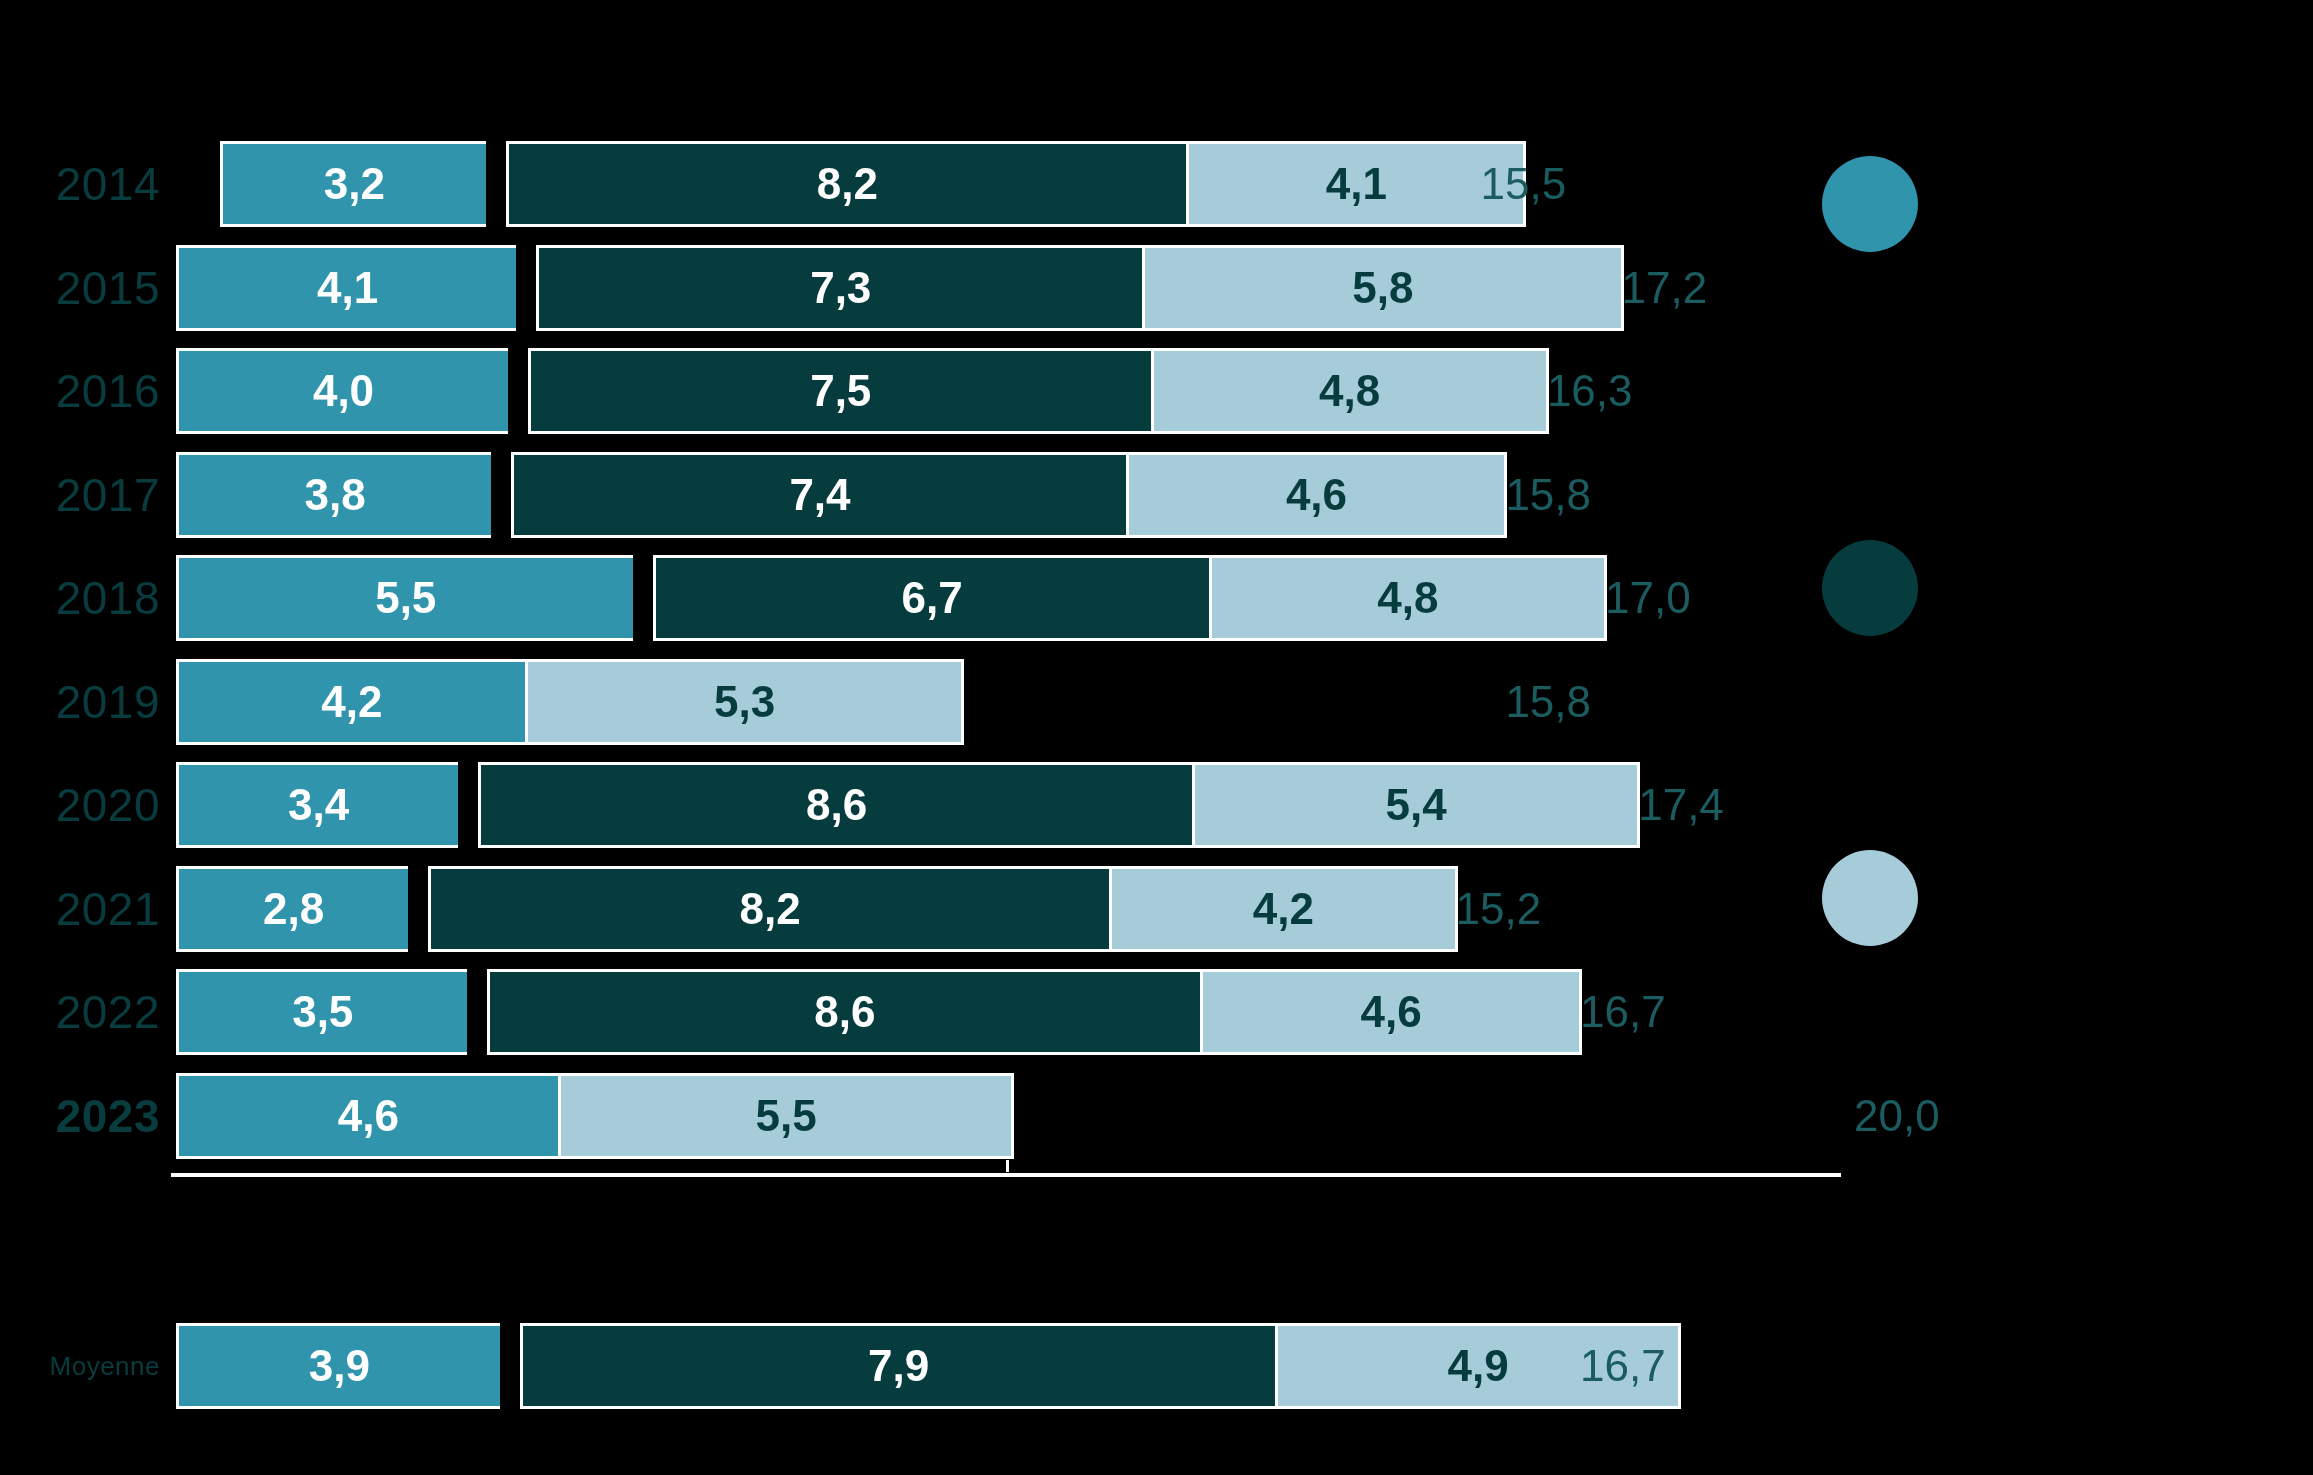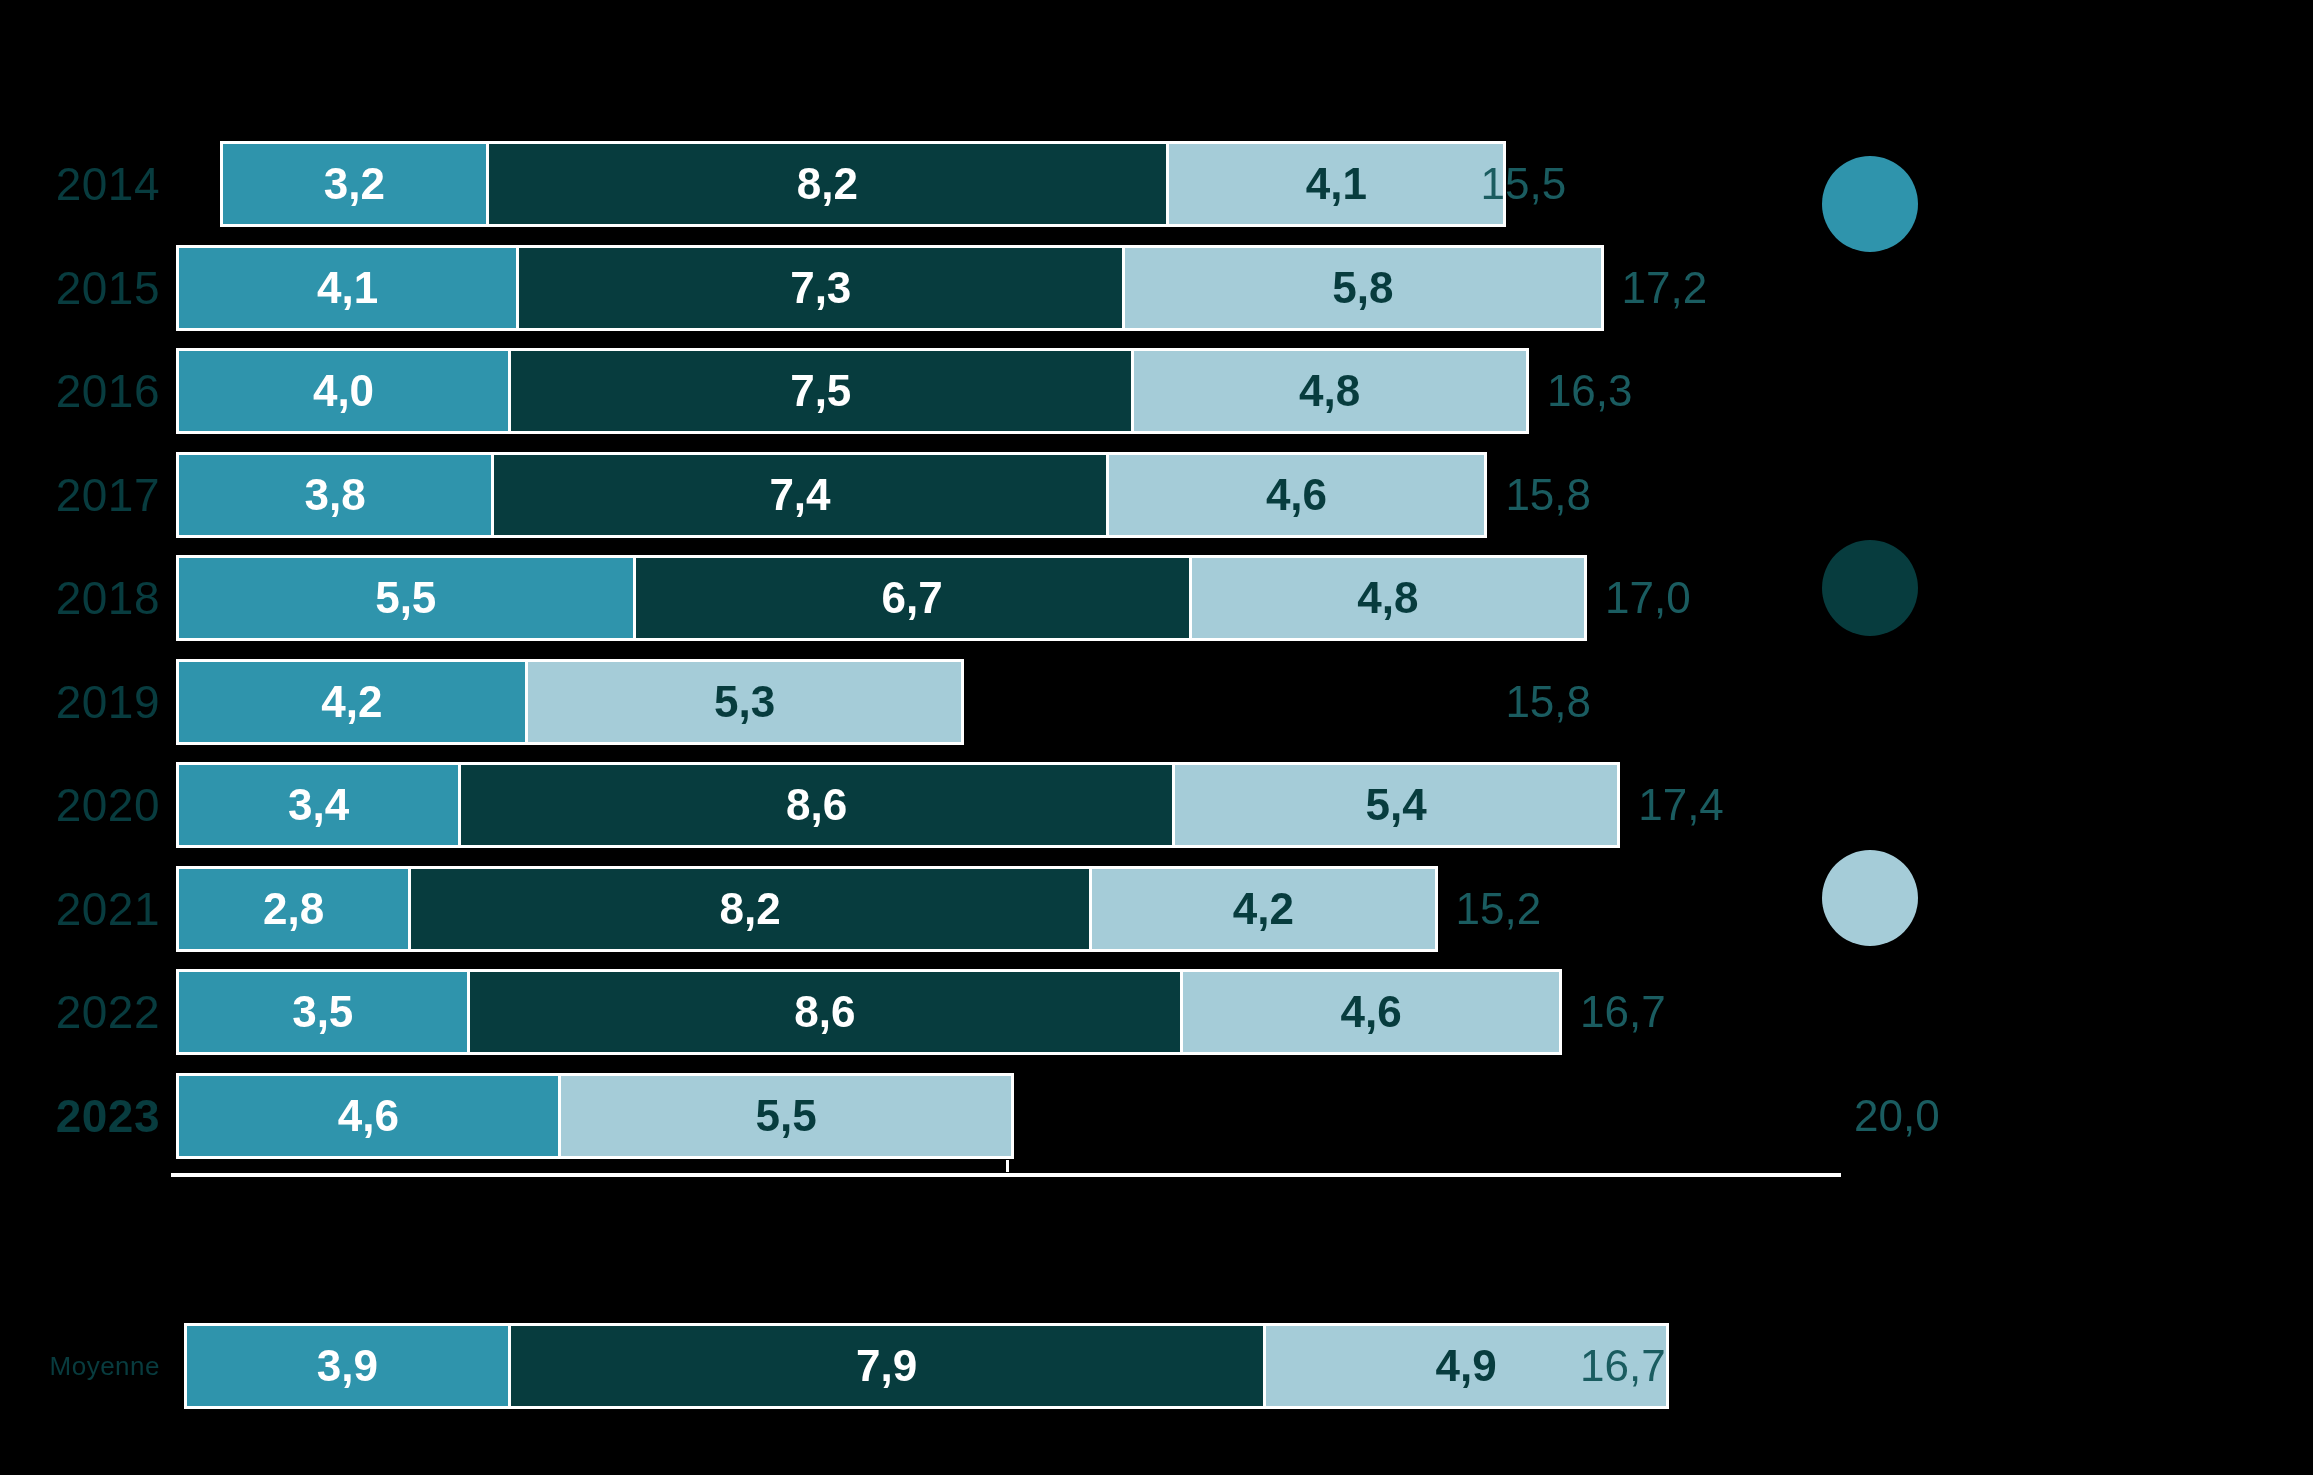--- a/index.html
+++ b/index.html
@@ -57,21 +57,21 @@
     justify-content: center;
     box-sizing: border-box;
     border-top: 3px solid #FFFFFF;
     border-bottom: 3px solid #FFFFFF;
   }
   .seg + .seg { border-left: 3px solid #FFFFFF; }
   .seg:first-child { border-left: 3px solid #FFFFFF; }
   .seg:last-child { border-right: 3px solid #FFFFFF; }
 
   .seg-a { background: #2F94AC; }
-  .seg-b { background: #073C3E; }
+  .seg-b { background: #073C3E; margin-left: 20px; }
   .seg-c { background: #A5CCD8; }
 
   .seg-val {
     font-size: 44px;
     font-weight: bold;
     line-height: 1;
     white-space: nowrap;
   }
   .seg-a .seg-val, .seg-b .seg-val { color: #FFFFFF; }
   .seg-c .seg-val { color: #073C3E; }
@@ -259,21 +259,21 @@
           <span class="seg-val">5,5</span>
         </div>
       </div>
       <div class="total-label" style="left: 1842px;">20,0</div>
     </div>
     <div id="axis-line" style="left: 171px; top: 1172.5px; width: 1670px;"></div>
     <div id="axis-tick" style="left: 1006px; top: 1159.5px;"></div>
     <div class="row" style="top: 1323px;">
       <div class="year-label" style="right: auto; left: 0px; width: 160px; top: 0px; height: 86px; display: flex; align-items: center; justify-content: flex-end; font-size: 26px;">Moyenne</div>
       <div class="bar-wrap" style="left: 176px;">
-        <div class="seg seg-a" style="width: 323.7px; margin-left: 8px;">
+        <div class="seg seg-a" style="width: 323.7px;">
           <span class="seg-val">3,9</span>
         </div>
         <div class="seg seg-b" style="width: 755px;">
           <span class="seg-val">7,9</span>
         </div>
         <div class="seg seg-c" style="width: 406.7px;">
           <span class="seg-val">4,9</span>
         </div>
       </div>
       <div class="total-label" style="left: 1568.1px;">16,7</div>

